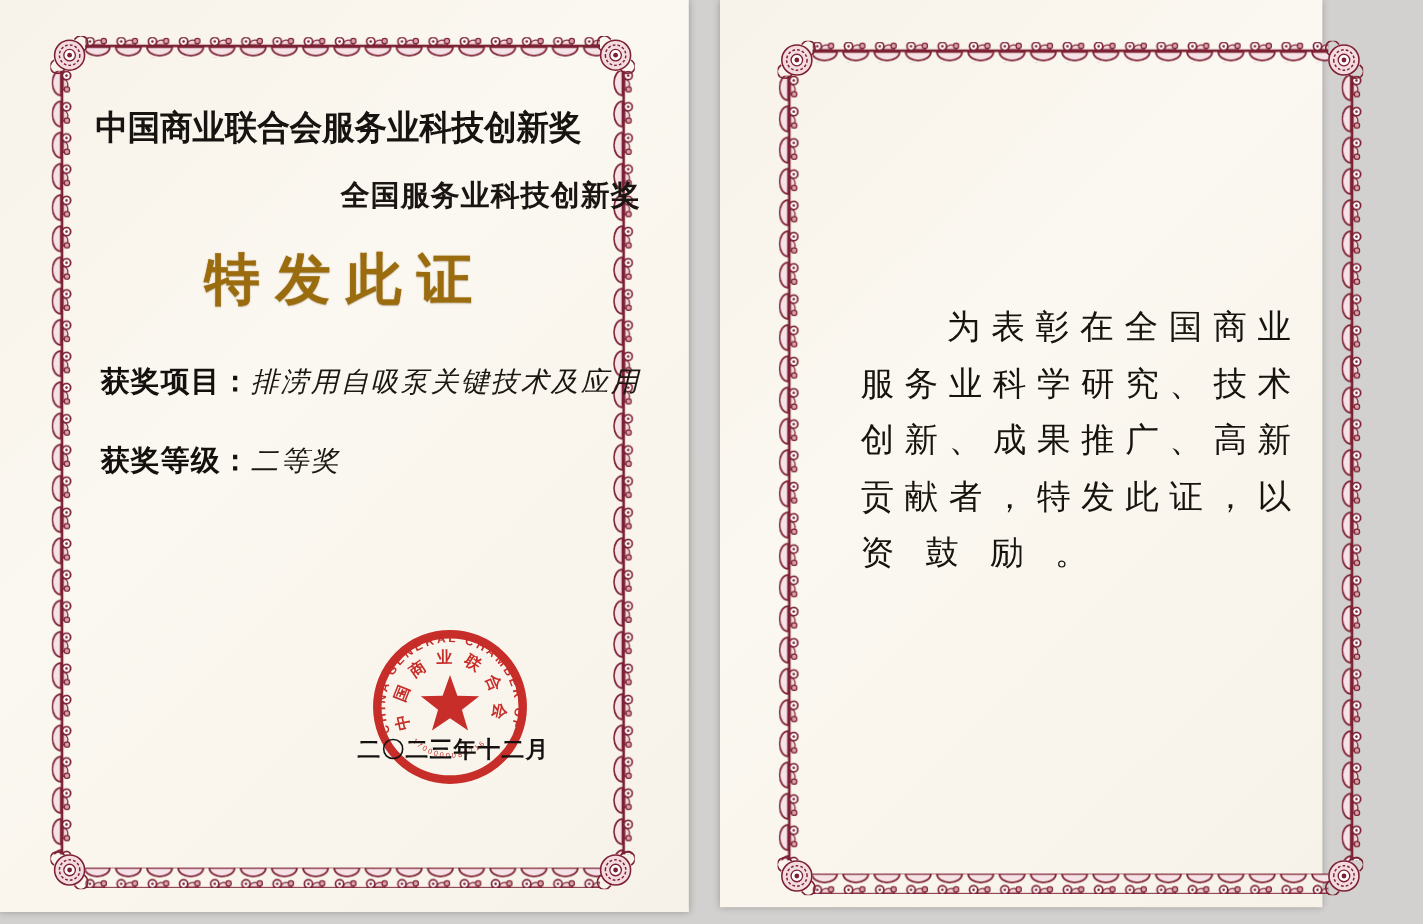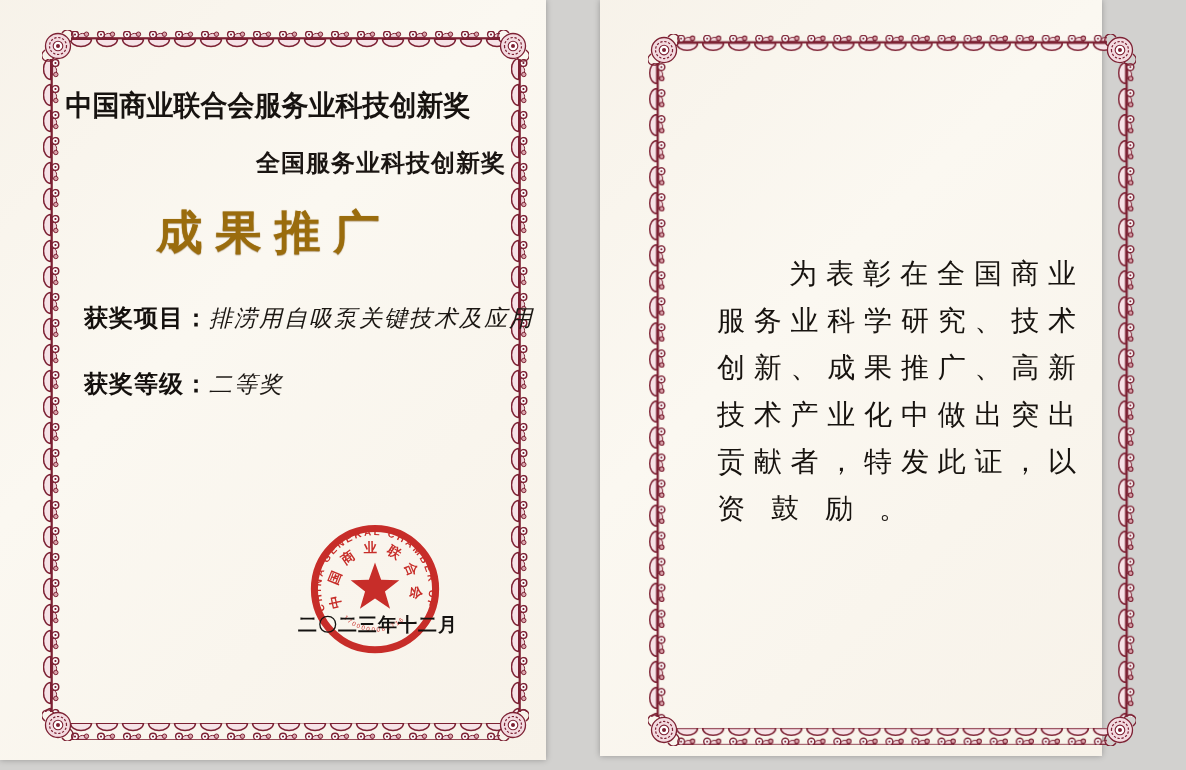--- a/index.html
+++ b/index.html
@@ -8,21 +8,21 @@
     background:#d2d1cf;
     font-family:"Liberation Serif","DejaVu Serif",serif;
   }
   .page{
     position:absolute;top:0;
     background:
       linear-gradient(135deg, rgba(240,232,220,.35) 0%, rgba(255,255,255,0) 40%, rgba(238,228,214,.3) 100%),
       #fbf8f1;
     box-shadow:0 0 6px rgba(0,0,0,.28);
   }
-  .page-left{left:0;width:546px;height:760px;}
+  .page-left{left:0;width:546px;height:760px;padding-left:28px;}
   .page-right{left:600px;width:502px;height:756px;}
   .frame{position:absolute;}
   .frame-left{left:42px;top:30px;}
   .frame-right{left:48px;top:34px;}
 
   
   .org-title{
     position:absolute;left:30px;right:40px;top:88px;text-align:center;
     font-size:27px;font-weight:700;color:#171310;letter-spacing:0px;
     transform:scaleY(1.05);
@@ -110,21 +110,21 @@
 
 <div class="page page-left">
   <svg class="frame frame-left" width="487" height="711" viewBox="0 0 487 711">
     <use href="#ornate-frame"></use>
   </svg>
 
   <div class="org-title">中国商业联合会服务业科技创新奖</div>
 
   <div class="award-title">全国服务业科技创新奖</div>
 
-  <div class="cert-title">成果推广</div>
+  <div class="cert-title">特发此证</div>
 
   <div class="field-row row-1">
     <span class="label">获奖项目：</span><span class="value">排涝用自吸泵关键技术及应用</span>
   </div>
 
   <div class="field-row row-2">
     <span class="label">获奖等级：</span><span class="value">二等奖</span>
   </div>
 
 
@@ -153,17 +153,16 @@
 
 <div class="page page-right">
   <svg class="frame frame-right" width="488" height="712" viewBox="0 0 487 711" preserveAspectRatio="none">
     <use href="#ornate-frame"></use>
   </svg>
 
   <div class="body-text">
     <div class="para-line first">为表彰在全国商业</div>
     <div class="para-line">服务业科学研究、技术</div>
     <div class="para-line">创新、成果推广、高新</div>
-    <div class="para-line">技术产业化中做出突出</div>
     <div class="para-line">贡献者，特发此证，以</div>
     <div class="para-line last">资鼓励。</div>
   </div>
 </div>
 
 </body></html>

